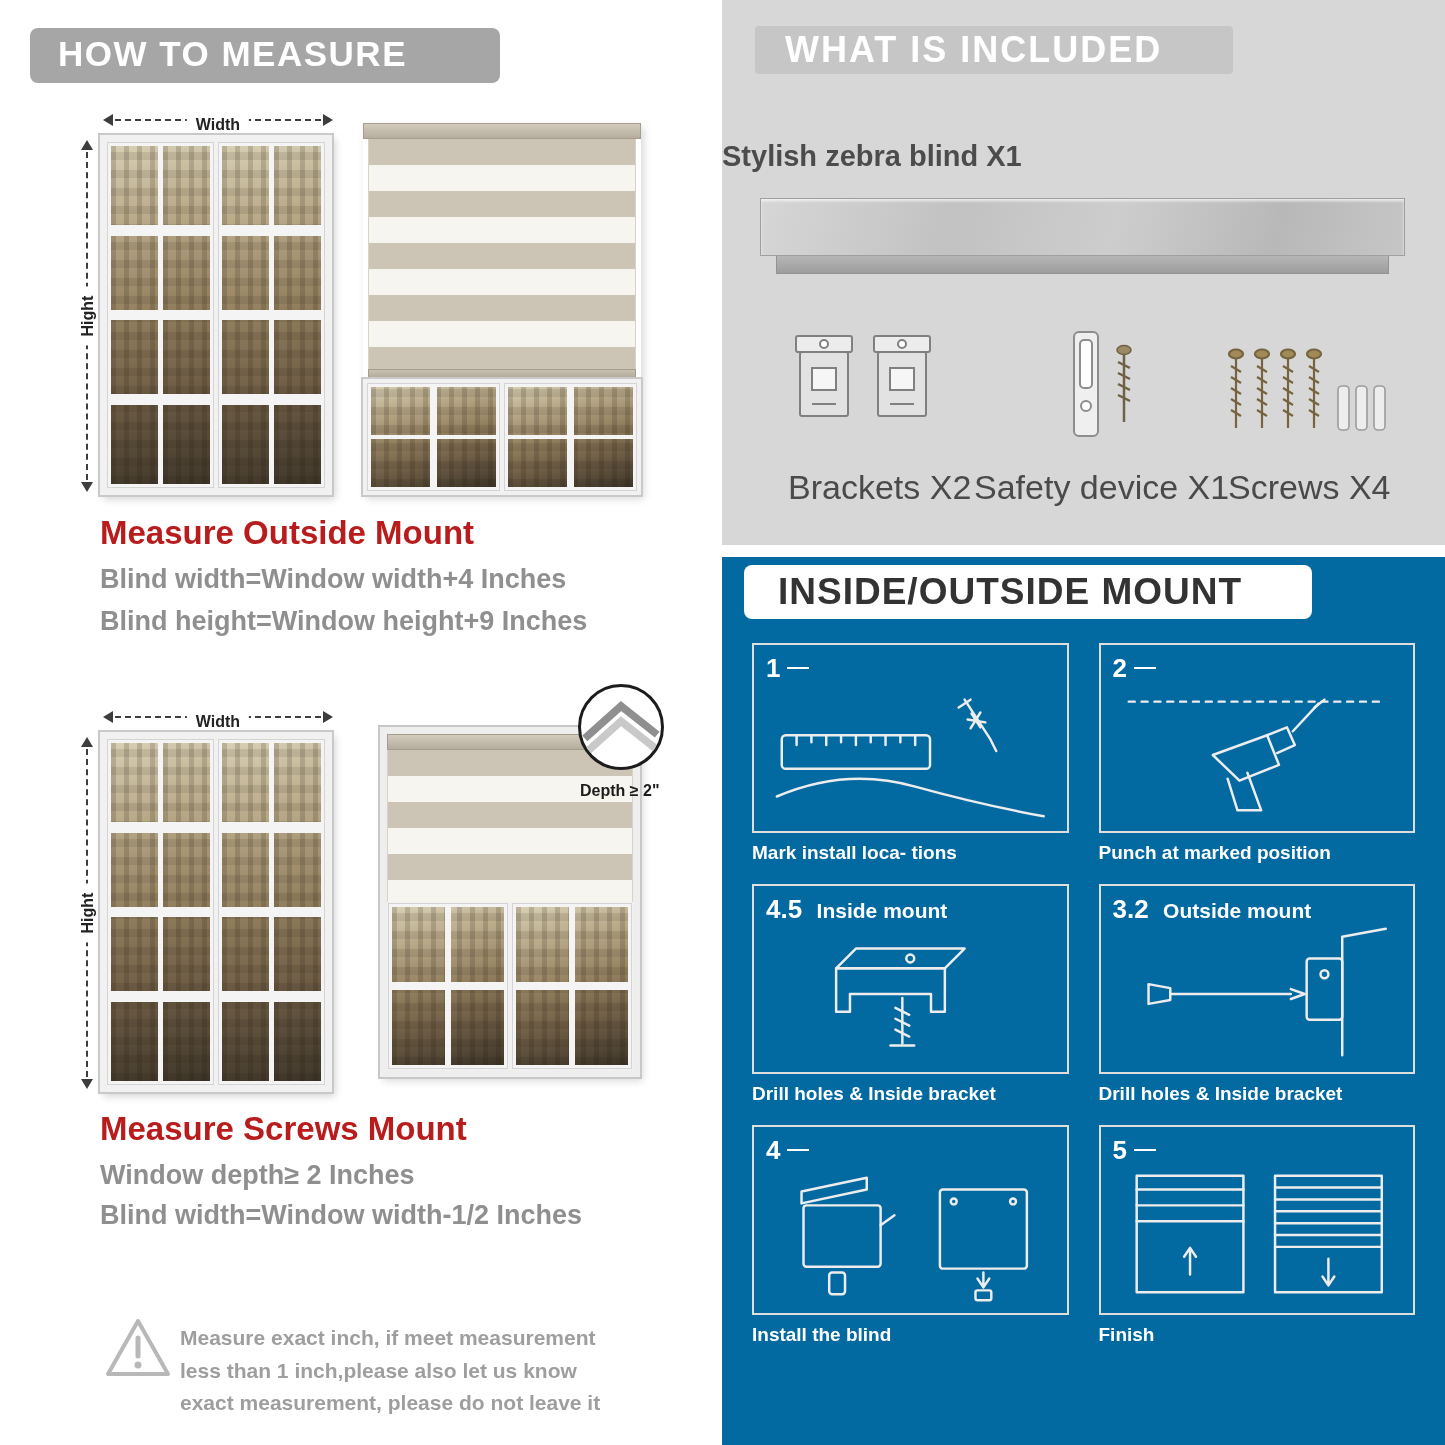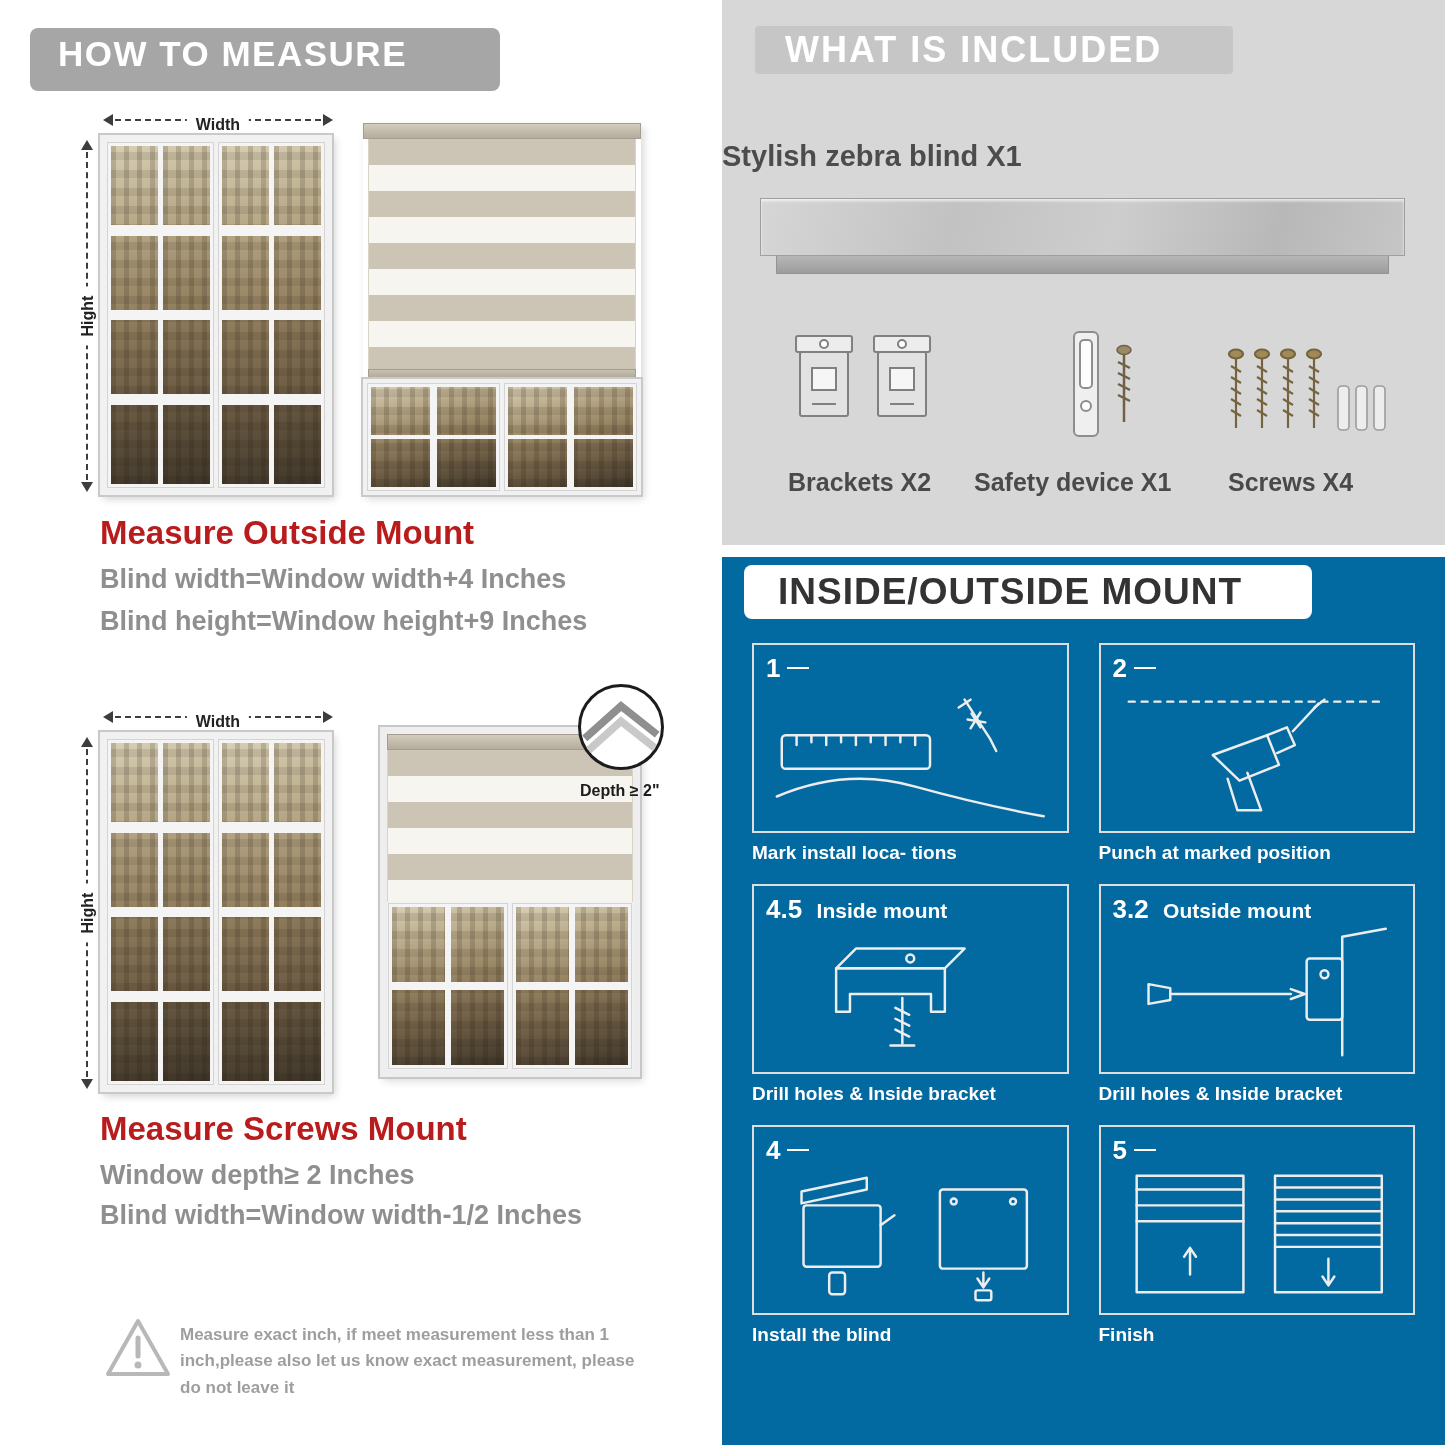--- a/index.html
+++ b/index.html
@@ -8,21 +8,21 @@
   .page { position:relative; width:1445px; height:1445px; background:#fff; overflow:hidden; }
   .abs { position:absolute; }
 
   
   .section-header-gray{
     background:#a6a6a6; color:#fff; font-weight:bold; font-size:35px;
     line-height:52px; padding-left:28px; letter-spacing:1.5px; border-radius:8px;
   }
   .h2-title{ font-size:33px; font-weight:bold; color:#b91c1c; }
   .spec-line{ font-size:27px; font-weight:bold; color:#8f8f8f; }
-  .warning-text{ font-size:17px; font-weight:bold; color:#9e9e9e; line-height:1.55; }
+  .warning-text{ font-size:21px; font-weight:bold; color:#9e9e9e; line-height:1.55; }
 
   
   .winframe{
     border:6px solid #f1f1f1; background:#f1f1f1; display:flex; gap:6px; padding:2px;
     box-shadow:0 0 0 2px #c9c9c9, 3px 4px 8px rgba(0,0,0,.18);
   }
   .sash{ position:relative; flex:1; border:3px solid #f4f4f4; box-shadow:0 0 0 1px #d4d4d4; }
   .glassbg{
     background:
       repeating-linear-gradient(90deg, rgba(30,22,12,.16) 0 5px, rgba(0,0,0,0) 5px 13px),
@@ -75,42 +75,42 @@
   
   .included-panel{ background:#d7d7d7; }
   .included-header{ background:#c6c6c6; color:#fff; font-weight:bold; font-size:36px;
     line-height:48px; padding-left:30px; letter-spacing:2px; border-radius:4px; }
   .product-name{ text-align:left; font-size:29px; font-weight:bold; color:#4c4c4c; }
   .headrail-top{
     background:linear-gradient(105deg, #d6d6d6 0%, #c2c2c2 30%, #cdcdcd 55%, #b8b8b8 80%, #c6c6c6 100%);
     border:1px solid #9f9f9f; box-shadow:inset 0 2px 3px rgba(255,255,255,.7);
   }
   .headrail-lip{ background:linear-gradient(180deg,#b6b6b6,#9d9d9d); border:1px solid #939393; border-top:none; }
-  .item-label{ font-size:25px; font-weight:bold; color:#4a4a4a; }
+  .item-label{ font-size:34px; font-weight:normal; color:#4a4a4a; }
 
   
   .mount-panel{ background:#0369a1; }
   .mount-header{ background:#fff; color:#333; font-weight:bold; font-size:37px;
     line-height:54px; padding-left:34px; letter-spacing:1px; border-radius:8px; }
   .steps-grid{ display:grid; grid-template-columns:1fr 1fr; column-gap:30px; row-gap:20px; }
   .step-box{ position:relative; height:190px; border:2px solid #dedede; padding:8px 12px; overflow:hidden; }
   .step-num{ color:#fff; font-weight:bold; font-size:26px; }
   .num-dash{ display:inline-block; width:22px; height:2px; background:#fff; vertical-align:8px; margin-left:7px; }
   .step-title{ color:#fff; font-weight:bold; font-size:21px; margin-left:10px; }
   .step-art{ position:absolute; left:8px; right:8px; top:40px; bottom:6px; }
   .step-art svg{ width:100%; height:100%; }
   .step-caption{ color:#fff; font-weight:bold; font-size:19px; margin-top:9px; }
   .lineart{ fill:none; stroke:#ededed; stroke-width:2.5; stroke-linecap:round; stroke-linejoin:round; }
 </style>
 </head>
 <body>
 
 <div class="page">
 
-  <div class="abs section-header-gray" style="left:30px;top:28px;width:470px;height:63px;">HOW TO MEASURE</div>
+  <div class="abs section-header-gray" style="left:30px;top:28px;width:470px;height:55px;">HOW TO MEASURE</div>
 
   <div class="abs h-arrow" style="left:105px;top:119px;width:226px;">
     <span class="arrow-label">Width</span>
   </div>
   <div class="abs v-arrow" style="left:86px;top:142px;height:348px;">
     <span class="arrow-label">Hight</span>
   </div>
   <div class="abs winframe" style="left:100px;top:135px;width:232px;height:360px;">
     <div class="sash s4 glassbg"></div>
     <div class="sash s4 glassbg"></div>

